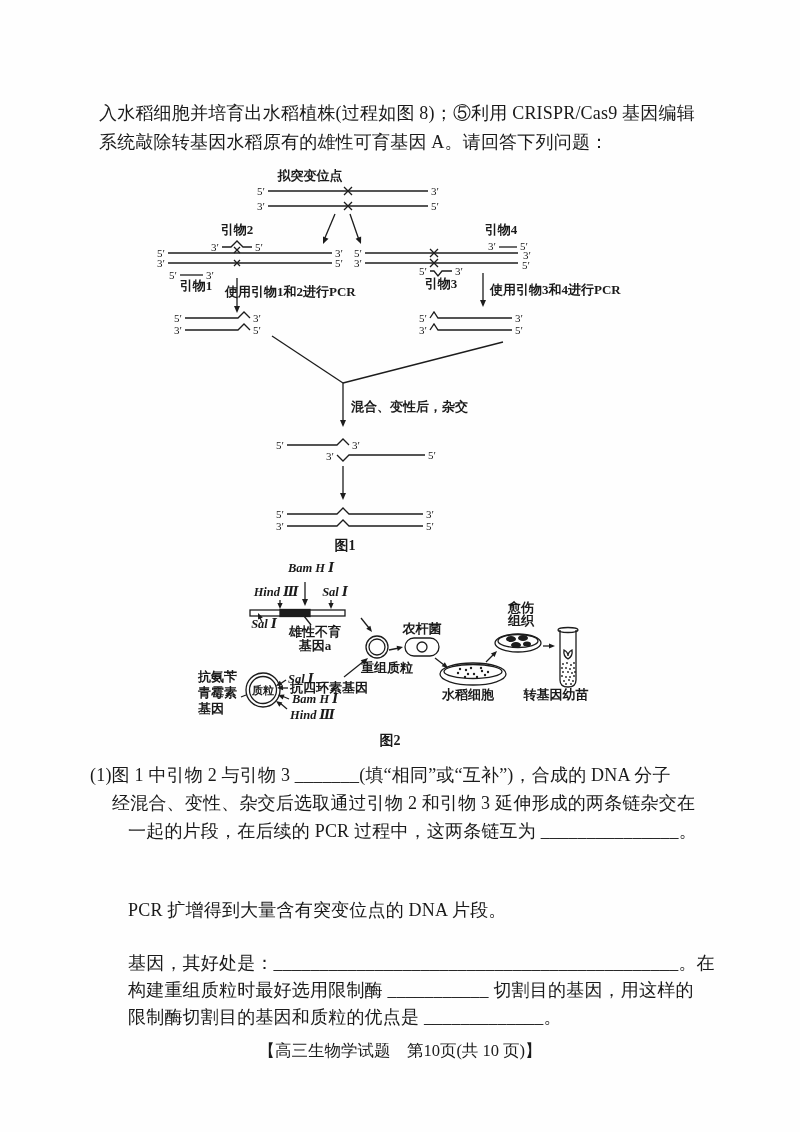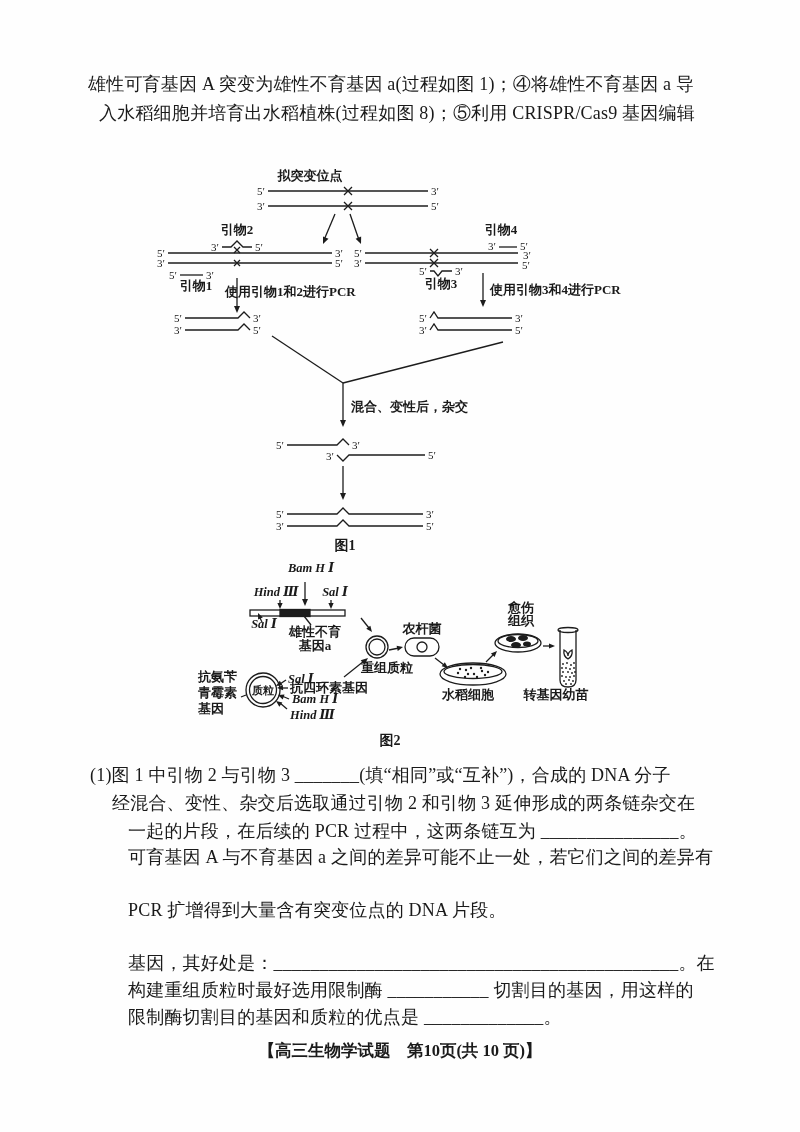--- a/index.html
+++ b/index.html
@@ -1,35 +1,35 @@
 <!DOCTYPE html>
 <html><head>
 <meta charset="utf-8">
 <style>
   html,body{margin:0;padding:0;background:#d9d9d9;}
   .page{position:relative;width:800px;height:1132px;margin:0 auto;background:#fefefe;
         font-family:"Liberation Serif","DejaVu Serif",serif;color:#1a1a1a;overflow:hidden;}
   .tl{position:absolute;font-size:18px;white-space:nowrap;letter-spacing:0.2px;font-weight:500;}
-  .footer{position:absolute;left:0;width:100%;text-align:center;font-size:16.5px;font-weight:bold;}
+  .footer{position:absolute;left:0;width:100%;text-align:center;font-size:16.5px;font-weight:normal;}
   svg.fig{position:absolute;}
   svg text{fill:#1a1a1a;font-family:"Liberation Serif","DejaVu Serif",serif;}
   .t13{font-size:13px;font-weight:bold;}
   .t14{font-size:14px;font-weight:bold;}
   .pn{font-size:11px;}
   .enz{font-size:12.5px;font-style:italic;font-weight:bold;}
   .ln{stroke:#1c1c1c;stroke-width:1.3;fill:none;}
   .hd{fill:#1c1c1c;stroke:none;}
 </style>
 </head>
 <body>
 
 <div class="page">
 
-  <div class="tl" style="left:88px;top:72px">雄性可育基因 A 突变为雄性不育基因 a(过程如图 1)；④将雄性不育基因 a 导</div>
   <div class="tl" style="left:99px;top:101px">入水稻细胞并培育出水稻植株(过程如图 8)；⑤利用 CRISPR/Cas9 基因编辑</div>
+  <div class="tl" style="left:99px;top:130px">系统敲除转基因水稻原有的雄性可育基因 A。请回答下列问题：</div>
 
   <svg class="fig" style="left:100px;top:166px" width="640" height="392" viewBox="0 0 640 392">
 
     <g class="ln">
       <line x1="168" y1="25" x2="328" y2="25"></line>
       <line x1="168" y1="40" x2="328" y2="40"></line>
       <path d="M244,21 L252,29 M252,21 L244,29"></path>
       <path d="M244,36 L252,44 M252,36 L244,44"></path>
       <line x1="235" y1="48" x2="224" y2="74"></line>
       <line x1="250" y1="48" x2="259" y2="74"></line>
@@ -245,21 +245,20 @@
     <text class="enz" x="108" y="127">Sal Ⅰ</text>
     <text class="t13" x="110" y="136">抗四环素基因</text>
     <text class="enz" x="112" y="147">Bam H Ⅰ</text>
     <text class="enz" x="110" y="163">Hind Ⅲ</text>
     <text class="t14" x="210" y="189" text-anchor="middle">图2</text>
   </svg>
 
   <div class="tl" style="left:90px;top:763px">(1)图 1 中引物 2 与引物 3 _______(填“相同”或“互补”)，合成的 DNA 分子</div>
   <div class="tl" style="left:112px;top:791px">经混合、变性、杂交后选取通过引物 2 和引物 3 延伸形成的两条链杂交在</div>
   <div class="tl" style="left:128px;top:819px">一起的片段，在后续的 PCR 过程中，这两条链互为 _______________。</div>
-  <div class="tl" style="left:128px;top:845px">可育基因 A 与不育基因 a 之间的差异可能不止一处，若它们之间的差异有</div>
   <div class="tl" style="left:128px;top:898px">PCR 扩增得到大量含有突变位点的 DNA 片段。</div>
 
   <div class="tl" style="left:128px;top:951px">基因，其好处是：____________________________________________。在</div>
   <div class="tl" style="left:128px;top:978px">构建重组质粒时最好选用限制酶 ___________ 切割目的基因，用这样的</div>
   <div class="tl" style="left:128px;top:1005px">限制酶切割目的基因和质粒的优点是 _____________。</div>
 
   <div class="footer" style="top:1040px">【高三生物学试题　第10页(共 10 页)】</div>
 </div>
 
 </body></html>

